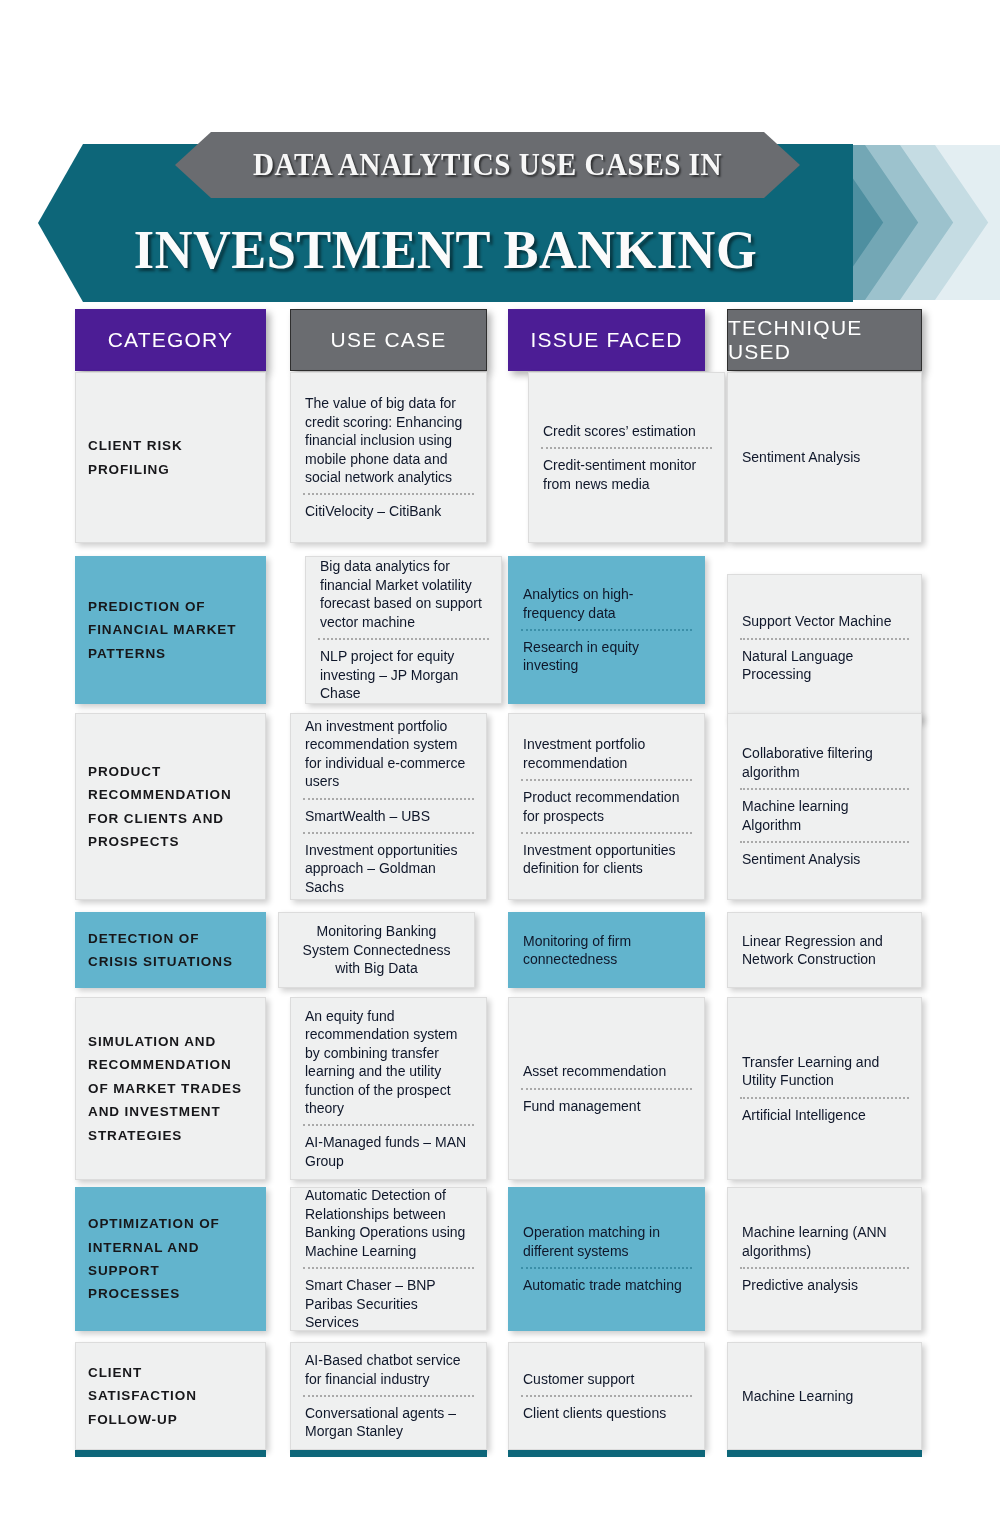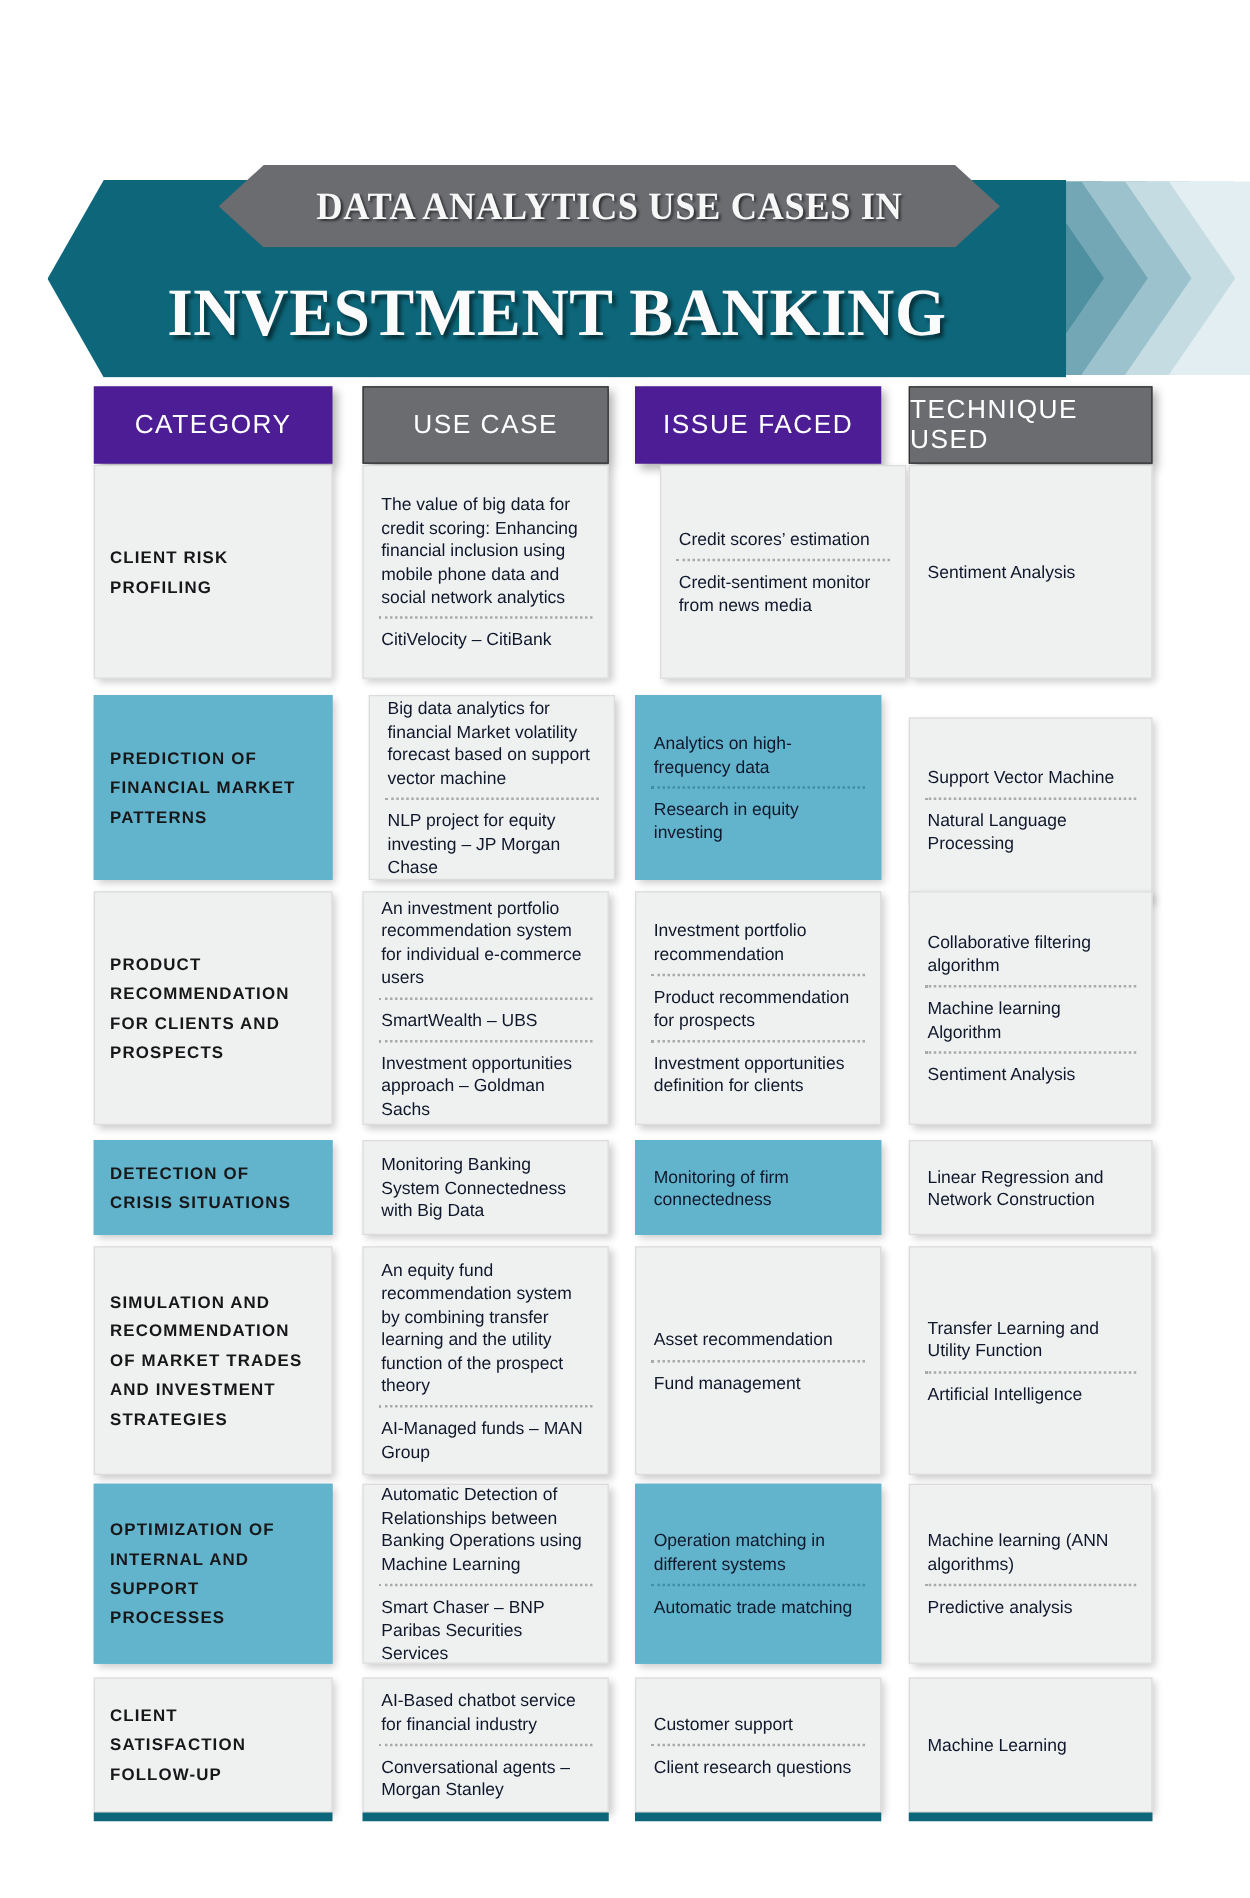--- a/index.html
+++ b/index.html
@@ -121,21 +121,21 @@
       <div class="cell" style="left: 528px; width: 197px; top: 372px; height: 171px;">
         <div class="sub">Credit scores’ estimation</div>
         <div class="sub">Credit-sentiment monitor from news media</div>
       </div>
       <div class="cell" style="left: 727px; width: 195px; top: 372px; height: 171px;">
         <div class="sub">Sentiment Analysis</div>
       </div>
       <div class="cell hl" style="left: 75px; width: 191px; top: 556px; height: 148px;">
         <div class="cat-text">PREDICTION OF FINANCIAL MARKET PATTERNS</div>
       </div>
-      <div class="cell" style="left: 295px; width: 197px; top: 556px; height: 148px;">
+      <div class="cell" style="left: 305px; width: 197px; top: 556px; height: 148px;">
         <div class="sub">Big data analytics for financial Market volatility forecast based on support vector machine</div>
         <div class="sub">NLP project for equity investing – JP Morgan Chase</div>
       </div>
       <div class="cell hl" style="left: 508px; width: 197px; top: 556px; height: 148px;">
         <div class="sub">Analytics on high-frequency data</div>
         <div class="sub">Research in equity investing</div>
       </div>
       <div class="cell" style="left: 727px; width: 195px; top: 574px; height: 148px;">
         <div class="sub">Support Vector Machine</div>
         <div class="sub">Natural Language Processing</div>
@@ -154,21 +154,21 @@
         <div class="sub">Investment opportunities definition for clients</div>
       </div>
       <div class="cell" style="left: 727px; width: 195px; top: 713px; height: 187px;">
         <div class="sub">Collaborative filtering algorithm</div>
         <div class="sub">Machine learning Algorithm</div>
         <div class="sub">Sentiment Analysis</div>
       </div>
       <div class="cell hl" style="left: 75px; width: 191px; top: 912px; height: 76px;">
         <div class="cat-text">DETECTION OF CRISIS SITUATIONS</div>
       </div>
-      <div class="cell" style="left: 290px; width: 197px; top: 912px; height: 76px;">
+      <div class="cell" style="left: 278px; width: 197px; top: 912px; height: 76px; text-align: center;">
         <div class="sub">Monitoring Banking System Connectedness with Big Data</div>
       </div>
       <div class="cell hl" style="left: 508px; width: 197px; top: 912px; height: 76px;">
         <div class="sub">Monitoring of firm connectedness</div>
       </div>
       <div class="cell" style="left: 727px; width: 195px; top: 912px; height: 76px;">
         <div class="sub">Linear Regression and Network Construction</div>
       </div>
       <div class="cell" style="left: 75px; width: 191px; top: 997px; height: 183px;">
         <div class="cat-text">SIMULATION AND RECOMMENDATION OF MARKET TRADES AND INVESTMENT STRATEGIES</div>
@@ -202,21 +202,21 @@
       </div>
       <div class="cell" style="left: 75px; width: 191px; top: 1342px; height: 108px;">
         <div class="cat-text">CLIENT SATISFACTION FOLLOW-UP</div>
       </div>
       <div class="cell" style="left: 290px; width: 197px; top: 1342px; height: 108px;">
         <div class="sub">AI-Based chatbot service for financial industry</div>
         <div class="sub">Conversational agents – Morgan Stanley</div>
       </div>
       <div class="cell" style="left: 508px; width: 197px; top: 1342px; height: 108px;">
         <div class="sub">Customer support</div>
-        <div class="sub">Client research questions</div>
+        <div class="sub">Client clients questions</div>
       </div>
       <div class="cell" style="left: 727px; width: 195px; top: 1342px; height: 108px;">
         <div class="sub">Machine Learning</div>
       </div>
       <div class="footbar" style="left: 75px; width: 191px; top: 1450px;"></div>
       <div class="footbar" style="left: 290px; width: 197px; top: 1450px;"></div>
       <div class="footbar" style="left: 508px; width: 197px; top: 1450px;"></div>
       <div class="footbar" style="left: 727px; width: 195px; top: 1450px;"></div>
     </div>
 

